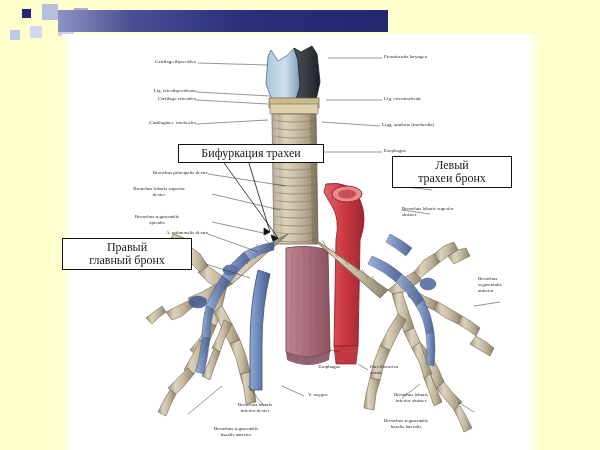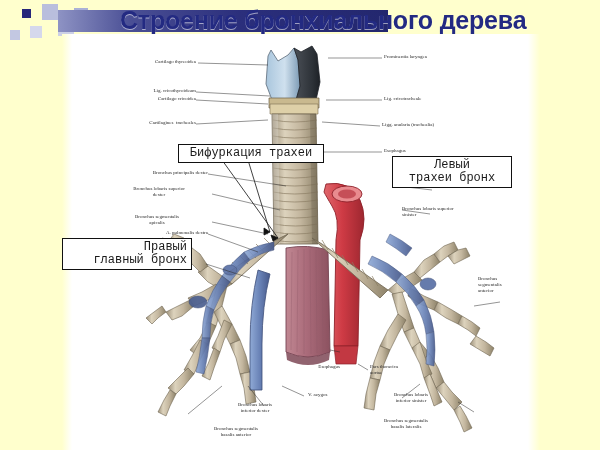--- a/index.html
+++ b/index.html
@@ -70,45 +70,44 @@
     white-space: pre;
   }
   .lbl.r { text-align: right; }
   .lbl.c { text-align: center; }
 
   
   .callout {
     position: absolute;
     background: #ffffff;
     border: 1px solid #111111;
-    font-family: Liberation Mono, monospace;
+    font-family: Liberation Serif, serif;
     color: #1a1a1a;
     text-align: center;
     line-height: 13px;
     padding: 2px 4px;
     white-space: pre-line;
   }
   #callout-bifurcation { left: 106px; top: 110px; width: 136px; font-size: 12px; }
   #callout-left-main   { left: 320px; top: 122px; width: 110px; font-size: 12px; }
-  #callout-right-main  { left: -10px; top: 204px; width: 120px; font-size: 12px; text-align: right; }
+  #callout-right-main  { left: -10px; top: 204px; width: 120px; font-size: 12px; }
 </style>
 </head>
 <body>
 
 <div id="slide">
 
   <div class="title-band">
     <div class="deco deco-sq-dark"></div>
     <div class="deco deco-sq-l1"></div>
     <div class="deco deco-sq-l2"></div>
     <div class="deco deco-sq-l3"></div>
     <div class="deco deco-sq-l4"></div>
     <div class="deco deco-sq-l5"></div>
     <div class="title-bar"></div>
-    <div class="title-text">Строение бронхиального дерева</div>
   </div>
 
   <div class="figure">
 
     <svg class="fig-svg" viewBox="0 0 456 416" preserveAspectRatio="none">
       <defs>
         <linearGradient id="gCart" x1="0" y1="0" x2="1" y2="0">
           <stop offset="0%" stop-color="#9d917b"></stop>
           <stop offset="28%" stop-color="#ddd3bd"></stop>
           <stop offset="62%" stop-color="#c3b69e"></stop>

